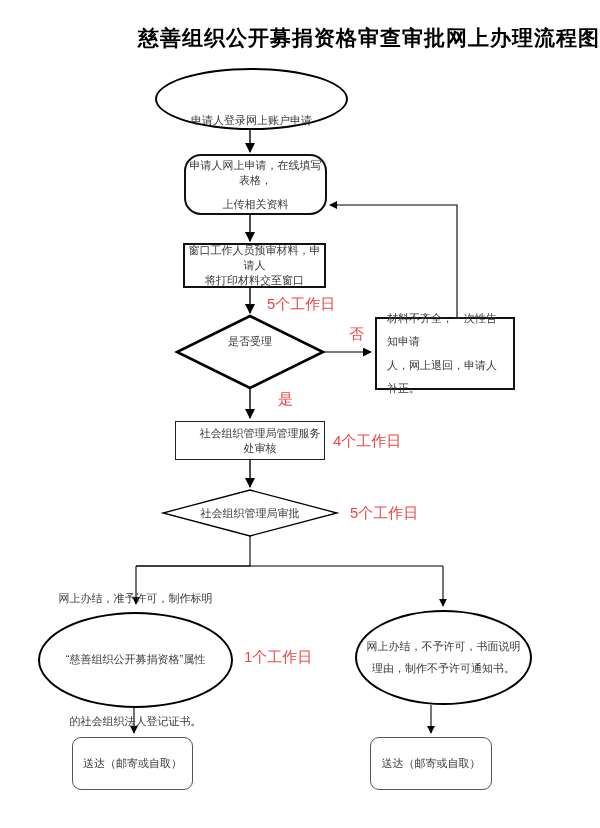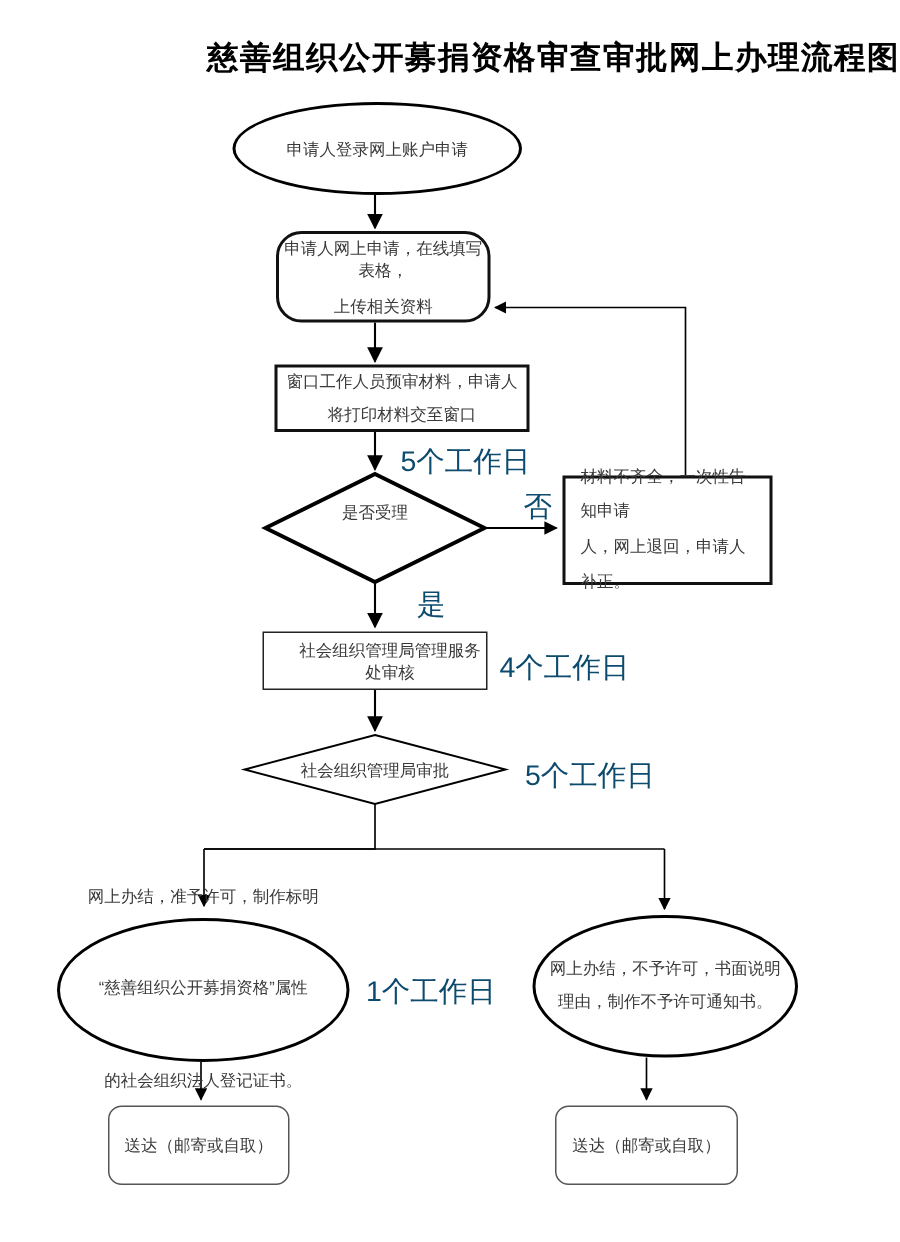--- a/index.html
+++ b/index.html
@@ -11,21 +11,21 @@
   .node{position:absolute;display:flex;flex-direction:column;align-items:center;
         justify-content:center;text-align:center;font-size:11px;color:#3a3a3a;
         box-sizing:border-box;background:#fff;}
   .ellipse{border:2px solid #000;border-radius:50%;}
   .ellipse-thick{border:2.5px solid #000;border-radius:50%;line-height:1.95;}
   .rect{border:2px solid #111;}
   .rect-thin{border:1.5px solid #222;}
   .roundrect{border:1px solid #555;border-radius:9px;}
   .dtext{position:absolute;display:flex;align-items:center;justify-content:center;
          text-align:center;font-size:11px;color:#3a3a3a;background:transparent;}
-  .lbl{position:absolute;font-size:19px;color:#0c4a6e;white-space:nowrap;}
+  .lbl{position:absolute;font-size:15px;color:#ef4444;white-space:nowrap;}
   .gap{height:9px;}
   .gap-sm{height:7px;}
   .wrap-left{align-items:flex-start;text-align:left;padding:0 10px;line-height:2.1;}
 </style>
 </head>
 <body>
 
 <div id="page">
 
   <svg id="connectors" viewBox="0 0 600 828" xmlns="http://www.w3.org/2000/svg">
@@ -50,31 +50,31 @@
 
     <line x1="134" y1="708" x2="134" y2="733" stroke="#000" stroke-width="1.1" marker-end="url(#arr)"></line>
     <line x1="431" y1="705" x2="431" y2="733" stroke="#000" stroke-width="1.1" marker-end="url(#arr)"></line>
 
     <polygon points="250,316 323,352 250,388 177,352" fill="#fff" stroke="#000" stroke-width="2.6"></polygon>
     <polygon points="250,490 337,513 250,536 163,513" fill="#fff" stroke="#000" stroke-width="1.3"></polygon>
   </svg>
 
   <div class="title">慈善组织公开募捐资格审查审批网上办理流程图</div>
 
-  <div class="node ellipse" style="left:155px;top:68px;width:193px;height:62px;">
+  <div class="node ellipse" style="left:155px;top:68px;width:193px;height:62px;justify-content:flex-end;">
     <span>申请人登录网上账户申请</span>
   </div>
 
   <div class="node rect" style="left:184px;top:154px;width:143px;height:61px;border-radius:17px;">
     <span>申请人网上申请，在线填写表格，</span>
     <span class="gap"></span>
     <span>上传相关资料</span>
   </div>
 
-  <div class="node rect" style="left:183px;top:243px;width:170px;height:45px;">
+  <div class="node rect" style="left:183px;top:243px;width:143px;height:45px;">
     <span>窗口工作人员预审材料，申请人</span>
     <span class="gap-sm"></span>
     <span>将打印材料交至窗口</span>
   </div>
 
   <div class="dtext" style="left:177px;top:307px;width:146px;height:68px;text-align:right;">是否受理</div>
 
   <div class="node rect wrap-left" style="left:375px;top:317px;width:140px;height:73px;justify-content:center;">
     <span>材料不齐全，一次性告知申请</span>
     <span>人，网上退回，申请人补正。</span>

